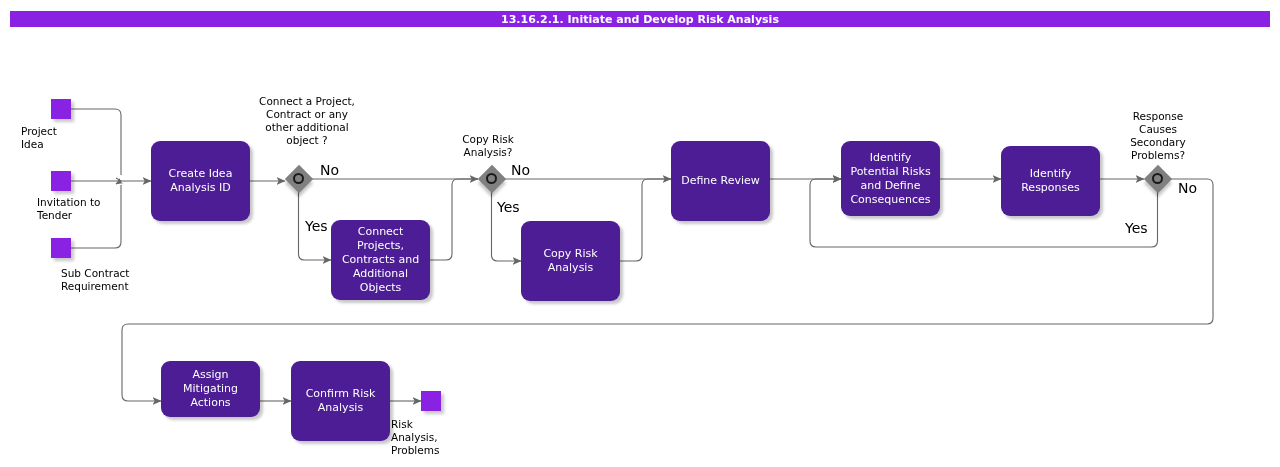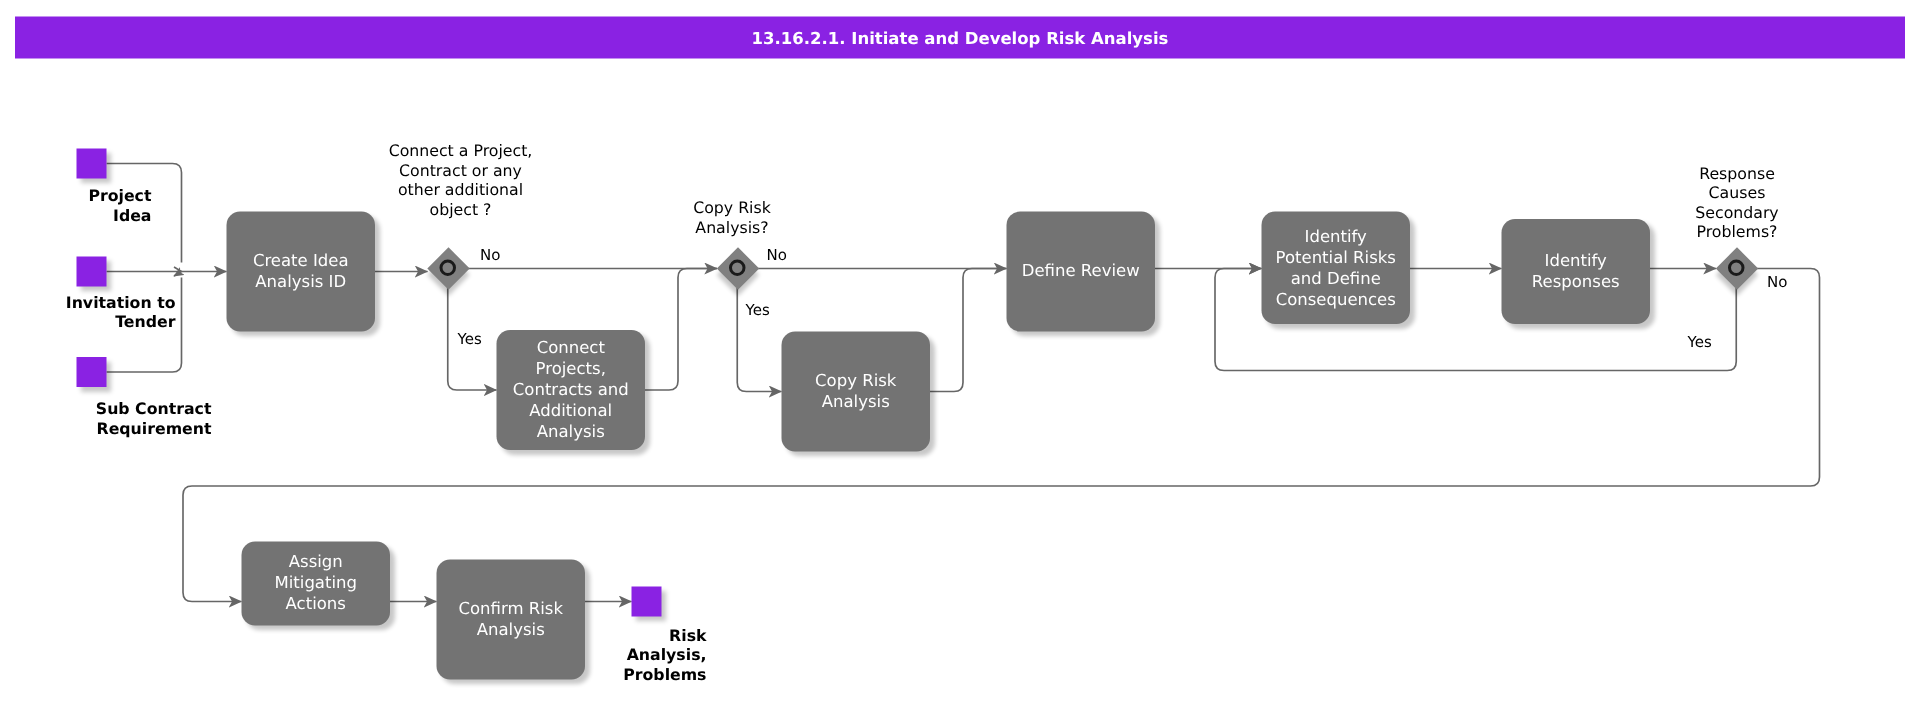--- a/index.html
+++ b/index.html
@@ -14,21 +14,21 @@
     width: 1280px;
     height: 467px;
     overflow: hidden;
     background: #ffffff;
   }
 
   
   #header-bar {
     position: absolute;
     left: 10px; top: 11px;
-    width: 1260px; height: 28px;
+    width: 1260px; height: 16px;
     background: #8a22e3;
     color: #ffffff;
     font-size: 11px;
     font-weight: bold;
     display: flex;
     align-items: center;
     justify-content: center;
     letter-spacing: 0px;
   }
 
@@ -42,21 +42,21 @@
   .wire {
     fill: none;
     stroke: #666666;
     stroke-width: 1.1;
   }
   .arrowhead { fill: #666666; stroke: none; }
 
   
   .task {
     position: absolute;
-    background: #737373;
+    background: #4c1d95;
     border-radius: 9px;
     color: #ffffff;
     font-size: 11px;
     line-height: 14px;
     display: flex;
     align-items: center;
     justify-content: center;
     text-align: center;
     padding: 6px 5px;
     box-shadow: 3px 3px 3px rgba(0,0,0,0.22);
@@ -67,23 +67,22 @@
     position: absolute;
     width: 20px; height: 20px;
     background: #8a22e3;
     box-shadow: 3px 3px 3px rgba(0,0,0,0.22);
   }
   .event-label {
     position: absolute;
     font-size: 10.5px;
     line-height: 13px;
     color: #000000;
-    text-align: right;
+    text-align: left;
     white-space: pre-line;
-    font-weight: bold;
   }
 
   
   .gateway {
     position: absolute;
     width: 27px; height: 27px;
   }
   .gateway .diamond {
     position: absolute;
     left: 3.5px; top: 3.5px;
@@ -105,21 +104,21 @@
     font-size: 10.5px;
     line-height: 13px;
     color: #000000;
     text-align: center;
     white-space: pre-line;
   }
 
   
   .flow-label {
     position: absolute;
-    font-size: 10px;
+    font-size: 14px;
     line-height: 13px;
     color: #000000;
     white-space: nowrap;
   }
 </style>
 </head>
 <body>
 
 <div id="page">
 
@@ -181,39 +180,39 @@
   <div class="event-label" style="left: 21px; top: 267px; width: 80px; white-space: pre-line; margin-left: 40px;">Sub Contract
 Requirement</div>
 
   <div class="task" style="left: 151px; top: 141px; width: 99px; height: 80px; white-space: pre-line;">Create Idea
 Analysis ID</div>
 
   <div class="task" style="left: 331px; top: 220px; width: 99px; height: 80px; white-space: pre-line;">Connect
 Projects,
 Contracts and
 Additional
-Analysis</div>
+Objects</div>
 
   <div class="task" style="left: 521px; top: 221px; width: 99px; height: 80px; white-space: pre-line;">Copy Risk
 Analysis</div>
 
   <div class="task" style="left: 671px; top: 141px; width: 99px; height: 80px; white-space: pre-line;">Define Review</div>
 
   <div class="task" style="left: 841px; top: 141px; width: 99px; height: 75px; white-space: pre-line;">Identify
 Potential Risks
 and Define
 Consequences</div>
 
   <div class="task" style="left: 1001px; top: 146px; width: 99px; height: 70px; white-space: pre-line;">Identify
 Responses</div>
 
   <div class="task" style="left: 161px; top: 361px; width: 99px; height: 56px; white-space: pre-line;">Assign Mitigating
 Actions</div>
 
-  <div class="task" style="left: 291px; top: 361px; width: 99px; height: 80px; white-space: pre-line; margin-top: 12px;">Confirm Risk
+  <div class="task" style="left: 291px; top: 361px; width: 99px; height: 80px; white-space: pre-line;">Confirm Risk
 Analysis</div>
 
   <div class="gateway" style="left:285px; top:165px;">
     <div class="diamond"></div>
     <div class="ring"></div>
   </div>
   <div class="gateway-label" style="left: 232px; top: 95px; width: 150px; white-space: pre-line; text-align: center;">Connect a Project,
 Contract or any
 other additional
 object ?</div>

